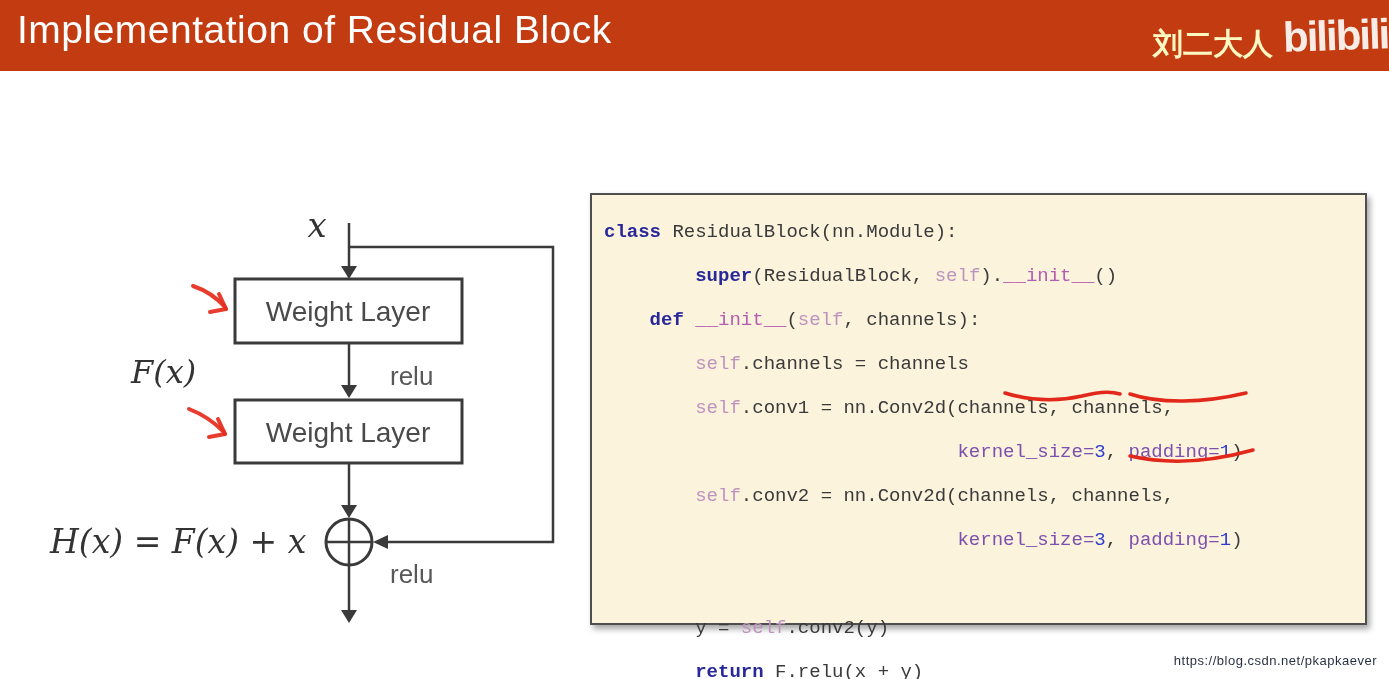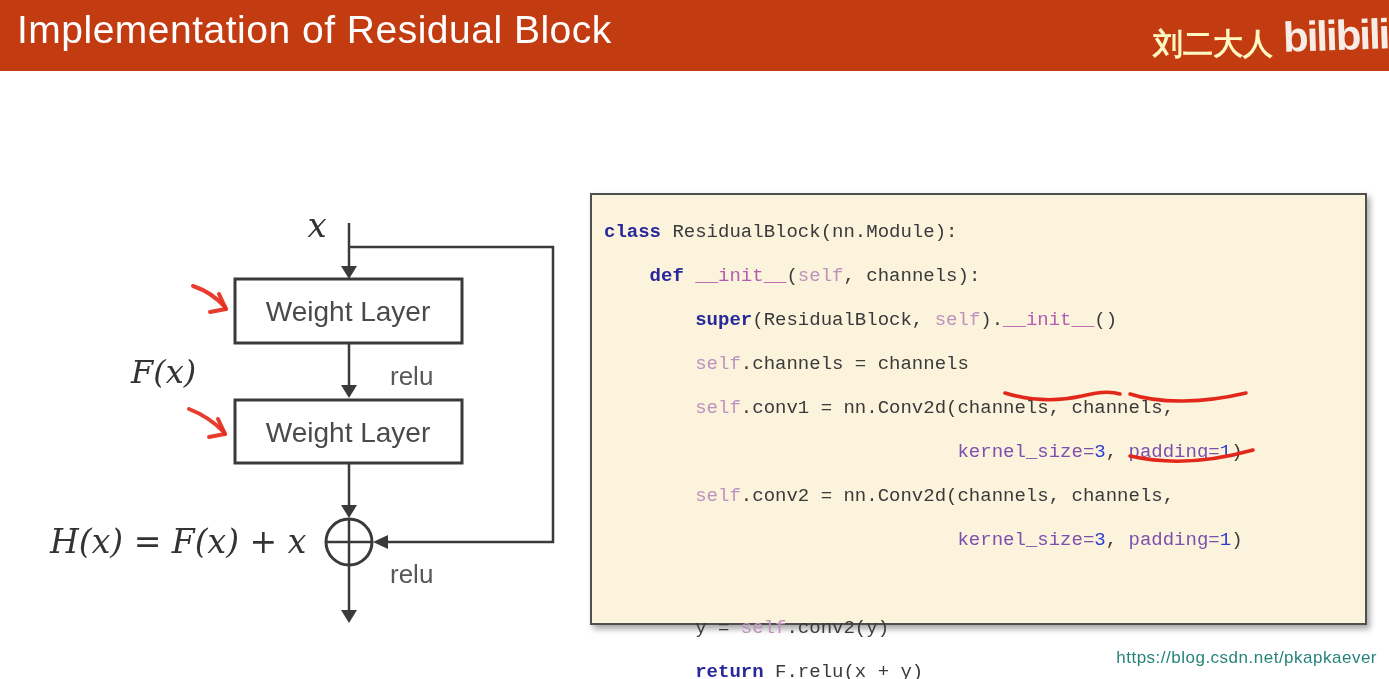--- a/index.html
+++ b/index.html
@@ -31,21 +31,21 @@
   .code-line{white-space:pre;height:31px;margin-top:13px;}
   .tk-plain{color:#3a3a3a;}
   .tk-kw{color:#28289b;font-weight:bold;}
   .tk-self{color:#bd93bd;}
   .tk-dunder{color:#b55cb0;}
   .tk-param{color:#7d4fae;}
   .tk-num{color:#2b3bd0;}
   #code-annotations{position:absolute;left:0;top:0;width:777px;height:432px;pointer-events:none;}
 
   
-  #watermark{position:absolute;right:12px;bottom:11px;color:#0f766e;font-size:17px;
+  #watermark{position:absolute;right:12px;bottom:11px;color:#0f172a;font-size:13px;
              letter-spacing:0.5px;opacity:.9;text-align:right;}
 </style>
 </head>
 <body>
 
 <div id="slide">
 
   <div id="header">
     <div id="page-title">Implementation of Residual Block</div>
     <div id="author">刘二大人</div>
@@ -96,22 +96,22 @@
     <g>
       <path class="red-ink" d="M189,224 C202,229 214,237 224,247"></path>
       <path class="red-ink" d="M225,249 L209,252"></path>
       <path class="red-ink" d="M225,249 L218,234"></path>
     </g>
   </svg>
 
   <div id="code-box">
     <div id="code-lines">
         <div class="code-line"><span class="tk-kw">class</span><span class="tk-plain"> ResidualBlock(nn.Module):</span></div>
+        <div class="code-line"><span class="tk-plain">        </span><span class="tk-kw">super</span><span class="tk-plain">(ResidualBlock, </span><span class="tk-self">self</span><span class="tk-plain">).</span><span class="tk-dunder">__init__</span><span class="tk-plain">()</span></div>
         <div class="code-line"><span class="tk-plain">    </span><span class="tk-kw">def</span><span class="tk-plain"> </span><span class="tk-dunder">__init__</span><span class="tk-plain">(</span><span class="tk-self">self</span><span class="tk-plain">, channels):</span></div>
-        <div class="code-line"><span class="tk-plain">        </span><span class="tk-kw">super</span><span class="tk-plain">(ResidualBlock, </span><span class="tk-self">self</span><span class="tk-plain">).</span><span class="tk-dunder">__init__</span><span class="tk-plain">()</span></div>
         <div class="code-line"><span class="tk-plain">        </span><span class="tk-self">self</span><span class="tk-plain">.channels = channels</span></div>
         <div class="code-line"><span class="tk-plain">        </span><span class="tk-self">self</span><span class="tk-plain">.conv1 = nn.Conv2d(channels, channels,</span></div>
         <div class="code-line"><span class="tk-plain">                               </span><span class="tk-param">kernel_size=</span><span class="tk-num">3</span><span class="tk-plain">, </span><span class="tk-param">padding=</span><span class="tk-num">1</span><span class="tk-plain">)</span></div>
         <div class="code-line"><span class="tk-plain">        </span><span class="tk-self">self</span><span class="tk-plain">.conv2 = nn.Conv2d(channels, channels,</span></div>
         <div class="code-line"><span class="tk-plain">                               </span><span class="tk-param">kernel_size=</span><span class="tk-num">3</span><span class="tk-plain">, </span><span class="tk-param">padding=</span><span class="tk-num">1</span><span class="tk-plain">)</span></div>
         <div class="code-line">&nbsp;</div>
         <div class="code-line"><span class="tk-plain">        y = </span><span class="tk-self">self</span><span class="tk-plain">.conv2(y)</span></div>
         <div class="code-line"><span class="tk-plain">        </span><span class="tk-kw">return</span><span class="tk-plain"> F.relu(x + y)</span></div>
       </div>
     <svg id="code-annotations" viewBox="0 0 777 432">

